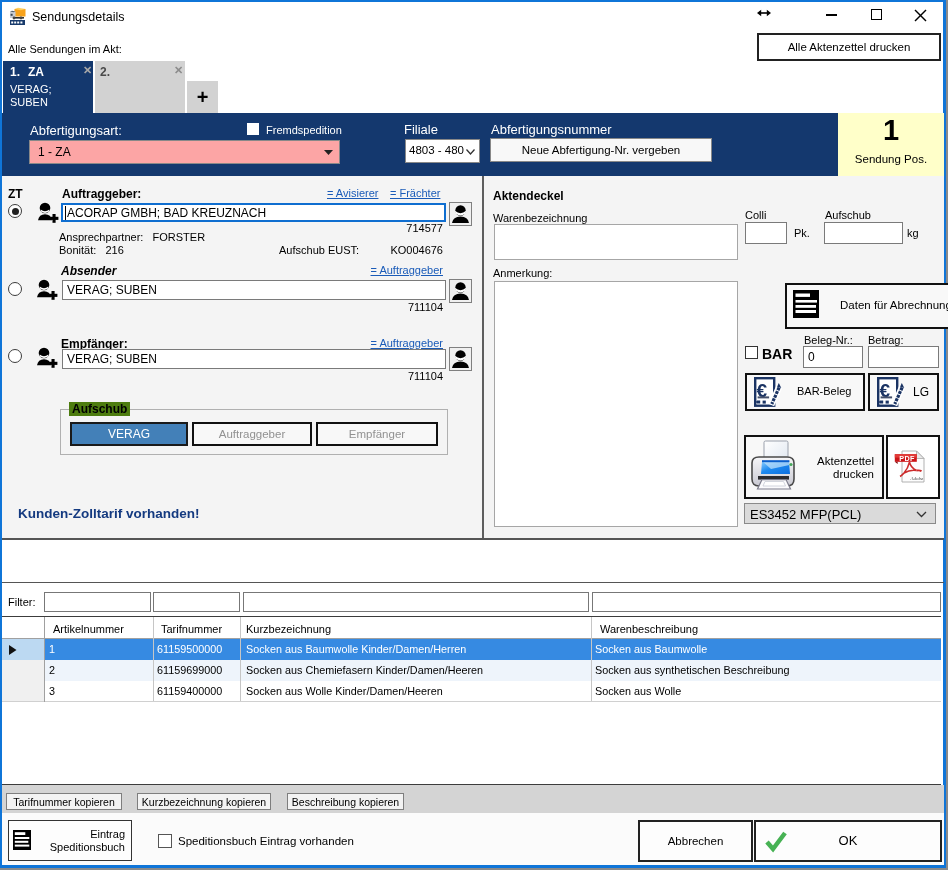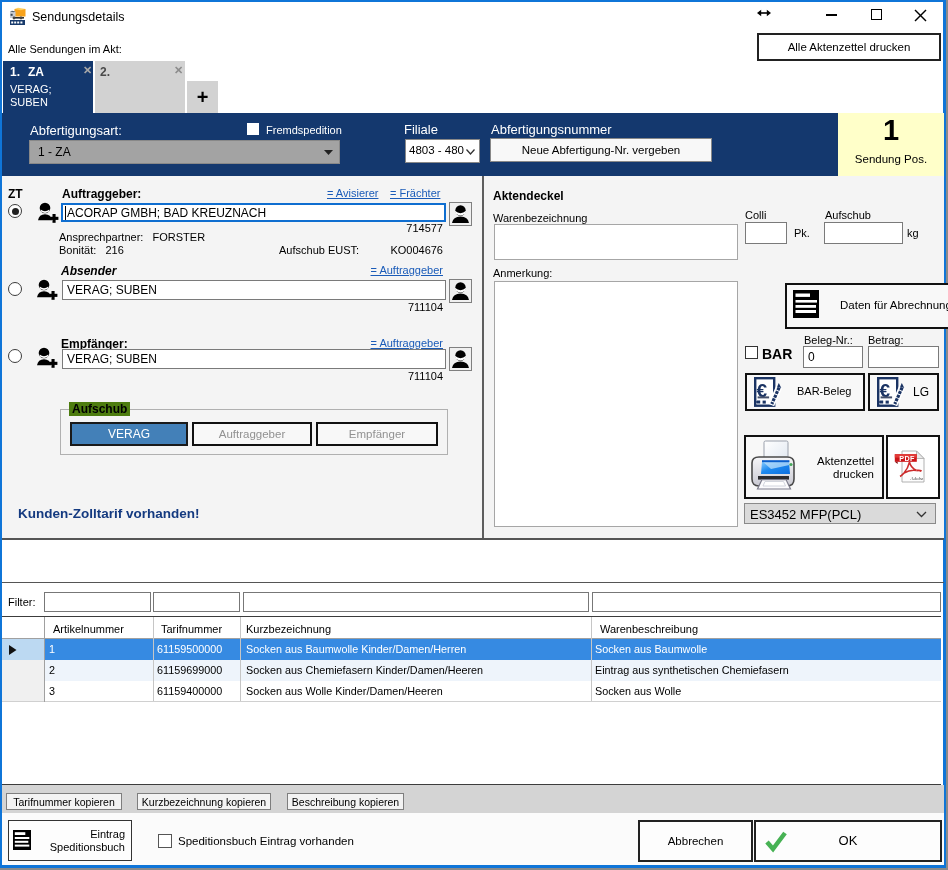--- a/index.html
+++ b/index.html
@@ -73,21 +73,21 @@
   <div class="abs" style="left:187px;top:81px;width:31px;height:32px;background:#d2d2d2;
        display:flex;align-items:center;justify-content:center;font-size:20px;font-weight:bold;">+</div>
 
   <div class="abs navy" style="left:2px;top:113px;width:836px;height:63px;"></div>
   <div class="abs" style="left:838px;top:113px;width:106px;height:63px;background:#ffffc9;">
     <div class="abs" style="left:0;top:1px;width:100%;text-align:center;font-size:29px;font-weight:bold;color:#000;">1</div>
     <div class="abs" style="left:0;top:40px;width:100%;text-align:center;font-size:11.5px;color:#000;">Sendung Pos.</div>
   </div>
 
   <div class="abs" style="left:30px;top:123px;font-size:13px;color:#fff;">Abfertigungsart:</div>
-  <div class="abs" style="left:29px;top:140px;width:309px;height:22px;background:#a3a3a3;border:1px solid #888;">
+  <div class="abs" style="left:29px;top:140px;width:309px;height:22px;background:#fca5a5;border:1px solid #888;">
     <div class="abs" style="left:8px;top:4px;font-size:12px;">1 - ZA</div>
     <svg class="abs" style="right:6px;top:9px;" width="9" height="6" viewBox="0 0 9 6">
         <polygon points="0,0 9,0 4.5,5" fill="#222"></polygon>
       </svg>
   </div>
   <div class="abs" style="left:247px;top:123px;width:12px;height:12px;background:#fff;"></div>
   <div class="abs" style="left:266px;top:124px;font-size:11px;color:#fff;">Fremdspedition</div>
 
   <div class="abs" style="left:404px;top:122px;font-size:13px;color:#fff;">Filiale</div>
   <div class="abs" style="left:405px;top:139px;width:73px;height:22px;background:#fff;border:1px solid #888;">
@@ -337,21 +337,21 @@
       <div class="abs" style="left:112px;top:4px;">61159500000</div>
       <div class="abs" style="left:201px;top:4px;">Socken aus Baumwolle Kinder/Damen/Herren</div>
       <div class="abs" style="left:550px;top:4px;">Socken aus Baumwolle</div>
     </div>
 
     <div class="abs" style="left:0;top:43px;width:42px;height:21px;background:#f0f0f0;border-bottom:1px solid #d0d0d0;"></div>
     <div class="abs" style="left:43px;top:43px;width:896px;height:21px;background:#eef4fb;font-size:10.8px;border-bottom:1px solid #d0d0d0;">
       <div class="abs" style="left:4px;top:4px;">2</div>
       <div class="abs" style="left:112px;top:4px;">61159699000</div>
       <div class="abs" style="left:201px;top:4px;">Socken aus Chemiefasern Kinder/Damen/Heeren</div>
-      <div class="abs" style="left:550px;top:4px;">Eintrag aus synthetischen Chemiefasern</div>
+      <div class="abs" style="left:550px;top:4px;">Socken aus synthetischen Beschreibung</div>
     </div>
 
     <div class="abs" style="left:0;top:64px;width:42px;height:20px;background:#f0f0f0;border-bottom:1px solid #d0d0d0;"></div>
     <div class="abs" style="left:43px;top:64px;width:896px;height:20px;background:#fff;font-size:10.8px;border-bottom:1px solid #d0d0d0;">
       <div class="abs" style="left:4px;top:4px;">3</div>
       <div class="abs" style="left:112px;top:4px;">61159400000</div>
       <div class="abs" style="left:201px;top:4px;">Socken aus Wolle Kinder/Damen/Heeren</div>
       <div class="abs" style="left:550px;top:4px;">Socken aus Wolle</div>
     </div>
 

